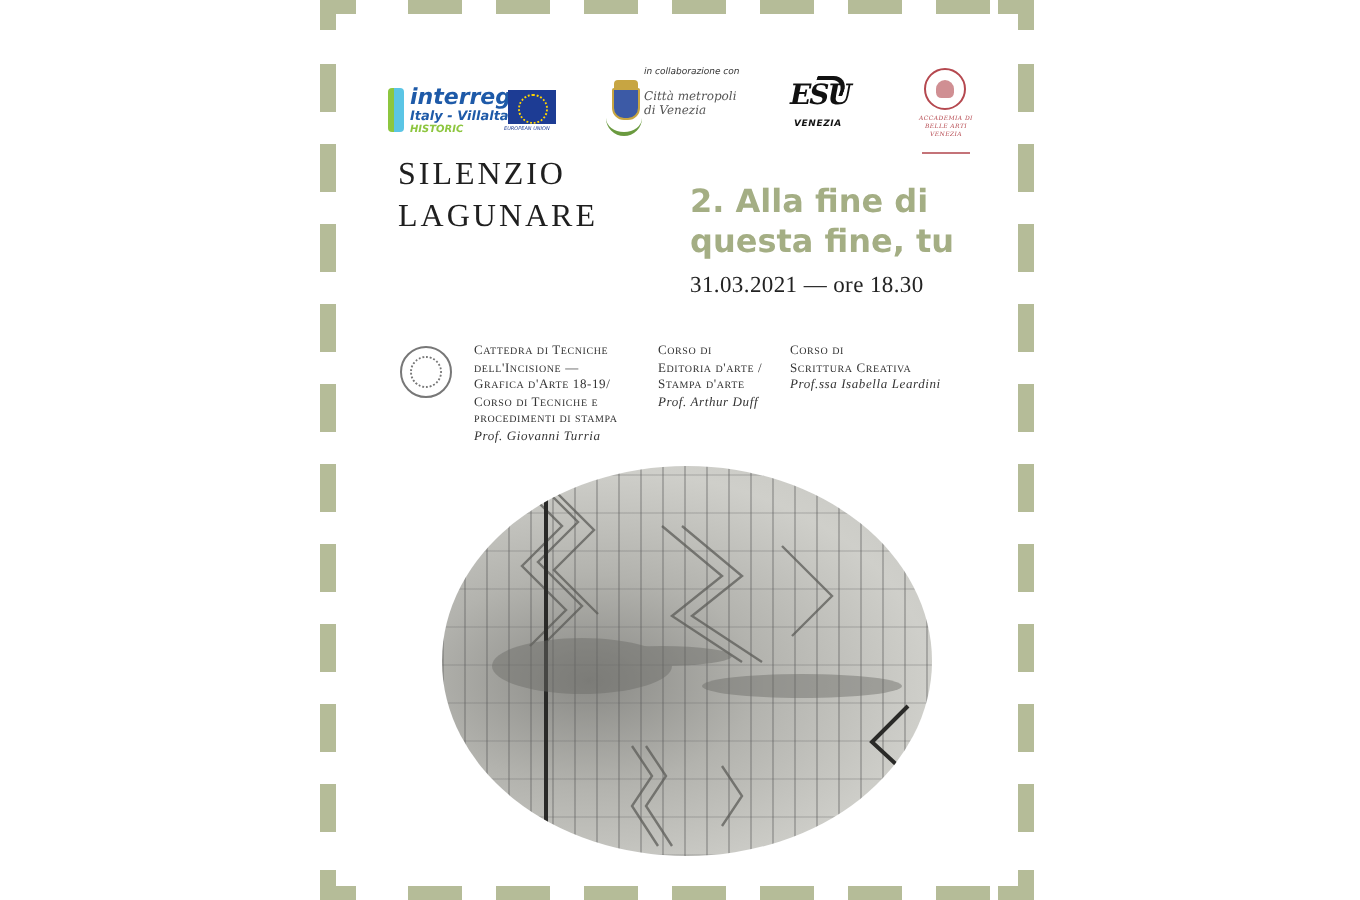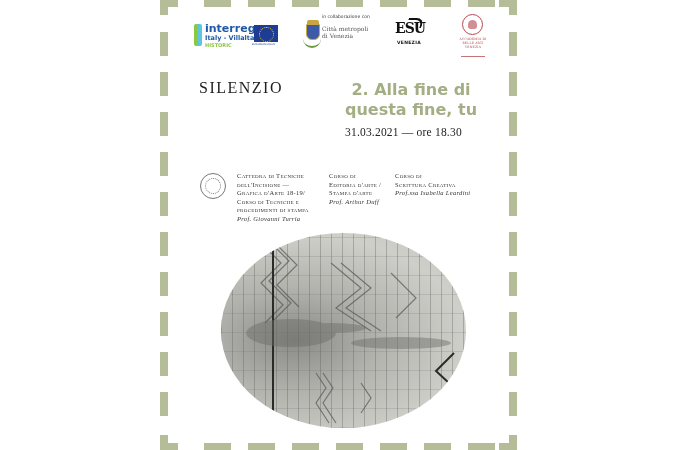--- a/index.html
+++ b/index.html
@@ -1,20 +1,20 @@
 <!DOCTYPE html>
 <html><head>
 <meta charset="utf-8">
 <style>
   html, body { margin:0; padding:0; }
   body { width:680px; height:450px; background:#ffffff; position:relative; overflow:hidden;
          font-family:"DejaVu Serif", serif; color:#231f20; }
   .frame { position:absolute; left:160px; top:0; width:357px; height:450px; }
   .dash { position:absolute; background:#b5bc98; }
-  .logos { position:absolute; top:10px; left:0; width:544px; height:60px; }
+  .logos { position:absolute; top:30px; left:0; width:544px; height:60px;font-style:italic; }
   .logo { position:absolute; }
   .interreg { left:194px; top:14px; width:88px; height:26px; }
   .ir-bar { position:absolute; left:0; top:0; width:8px; height:22px;
             background:linear-gradient(90deg,#8dc63f 0 40%,#5bc5e5 40% 100%); border-radius:2px; }
   .ir-t1 { position:absolute; left:11px; top:-2px; font-family:"DejaVu Sans",sans-serif; font-weight:bold;
            font-size:11px; color:#1e5aa8; }
   .ir-t2 { position:absolute; left:11px; top:10px; font-family:"DejaVu Sans",sans-serif; font-weight:bold;
            font-size:6.5px; color:#1e5aa8; white-space:nowrap; }
   .ir-t3 { position:absolute; left:11px; top:18px; font-family:"DejaVu Sans",sans-serif; font-weight:bold;
            font-size:5px; color:#8dc63f; }
@@ -34,21 +34,21 @@
   .esu-lbl { position:absolute; left:4px; top:20px; font-family:"DejaVu Sans",sans-serif; font-size:4.5px; font-weight:bold; color:#111; letter-spacing:0.3px; }
   .acc { left:458px; top:2px; width:30px; height:52px; }
   .acc-seal { position:absolute; left:4px; top:2px; width:19px; height:19px; border:1px solid #b5484f; border-radius:50%; }
   .acc-seal-in { position:absolute; left:5px; top:5px; width:9px; height:9px; background:#c47378; border-radius:50% 50% 30% 30%; opacity:0.8; }
   .acc-lbl { position:absolute; left:0; top:25px; width:30px; text-align:center; font-size:3px; line-height:4px; color:#b5484f; letter-spacing:0.2px; }
   .acc-rule { position:absolute; left:3px; top:44px; width:24px; height:1px; background:#c47378; }
   .title-l { position:absolute; left:199px; top:77px; font-family:"Liberation Serif",serif; font-size:16px; line-height:21px; color:#1f1f1f; }
   .title-l .caps { letter-spacing:1.5px; }
   .title-r { position:absolute; left:345px; top:78px; }
   .author { font-family:"Liberation Serif",serif; font-size:19.5px; line-height:21px; color:#1f1f1f; }
-  .talk { font-family:"DejaVu Sans",sans-serif; font-weight:bold; font-size:16px; line-height:20px; color:#a4ae84; margin-top:2px;text-align:center; }
+  .talk { font-family:"DejaVu Sans",sans-serif; font-weight:bold; font-size:16px; line-height:20px; color:#a4ae84; margin-top:13px; }
   .date { font-family:"Liberation Serif",serif; font-size:11.5px; color:#222; margin-top:6px; letter-spacing:0.2px; }
   .credits { position:absolute; top:172px; font-family:"Liberation Serif",serif; font-size:6.5px; line-height:8.5px; color:#333; }
   .sc { font-variant:small-caps; letter-spacing:0.3px; }
   .it { font-style:italic; }
   .seal { position:absolute; left:200px; top:173px; width:24px; height:24px; border:1px solid #777; border-radius:50%; }
   .seal-in { position:absolute; left:4px; top:4px; width:14px; height:14px; border:1px dotted #777; border-radius:50%; }
   .art { position:absolute; left:221px; top:233px; width:245px; height:195px; border-radius:50%; overflow:hidden;
          background:
           repeating-linear-gradient(90deg, rgba(90,90,90,0.35) 0 1px, transparent 1px 11px),
           repeating-linear-gradient(0deg, rgba(110,110,110,0.22) 0 1px, transparent 1px 19px),
@@ -134,20 +134,21 @@
     <div class="acc-seal">
         <div class="acc-seal-in"></div>
       </div>
     <div class="acc-lbl">ACCADEMIA DI BELLE ARTI VENEZIA</div>
     <div class="acc-rule"></div>
   </div>
 </div>
 
 <div class="title-l">
   <div class="caps">SILENZIO</div>
+  <div class="caps">LAGUNARE</div>
 </div>
 
 <div class="title-r">
   <div class="talk">
     <div>2. Alla fine di</div>
     <div>questa fine, tu</div>
   </div>
   <div class="date">31.03.2021 — ore 18.30</div>
 </div>
 

